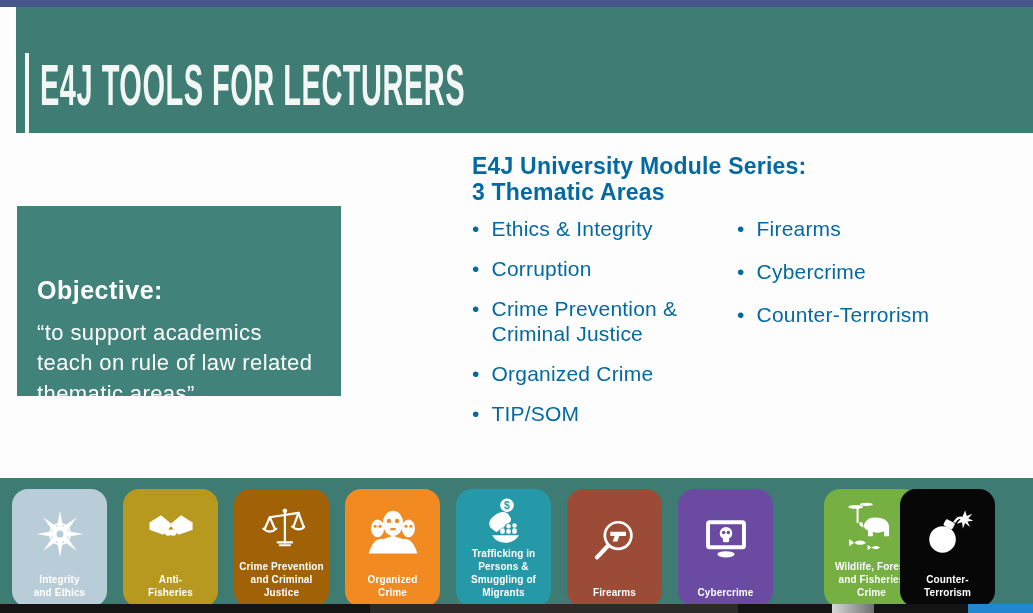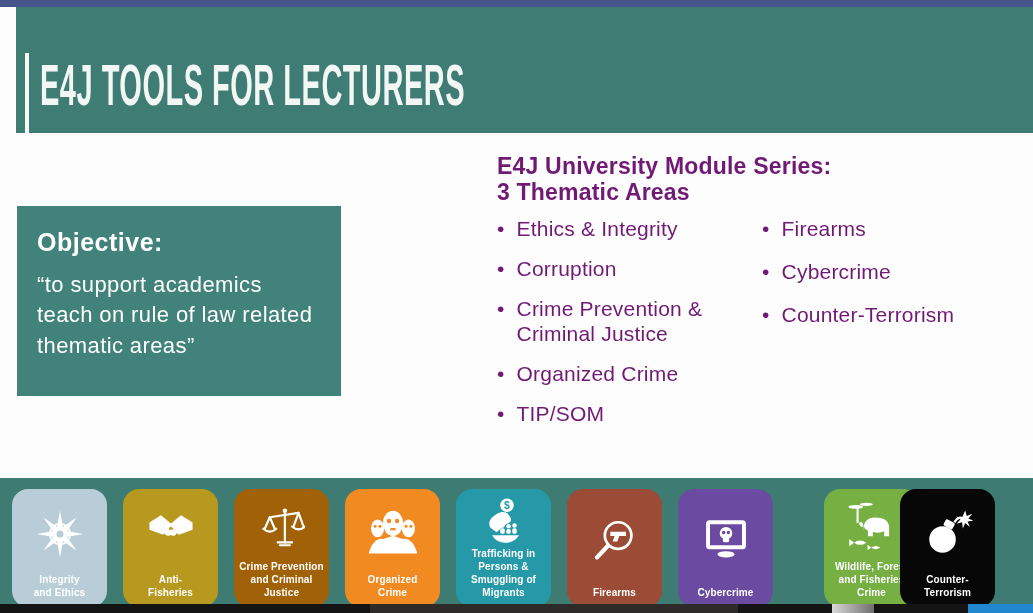--- a/index.html
+++ b/index.html
@@ -15,25 +15,25 @@
   .title{position:absolute;left:24px;top:44px;margin:0;color:#f2f6f5;font-size:58px;
          font-weight:bold;letter-spacing:1px;white-space:nowrap;
          transform:scaleX(.5);transform-origin:0 0;}
 
   
   .body{position:absolute;left:0;top:133px;width:1033px;height:345px;background:#fdfdfd;}
 
   
   .objective{position:absolute;left:17px;top:73px;width:324px;height:190px;box-sizing:border-box;
              padding:22px 20px;color:#fff;}
-  .obj-heading{font-size:25px;font-weight:bold;letter-spacing:.5px;margin-bottom:13px;}
+  .obj-heading{font-size:25px;font-weight:bold;letter-spacing:.5px;margin-bottom:13px;margin-top:48px;}
   .obj-quote{font-size:22px;line-height:1.38;letter-spacing:.4px;}
 
   
-  .modules{position:absolute;left:497px;top:22px;color:#701a75;}
+  .modules{position:absolute;left:472px;top:22px;color:#0369a1;}
   .mod-heading{font-size:23px;font-weight:bold;line-height:1.0;letter-spacing:.2px;}
   .mod-heading div{margin-bottom:3px;}
   .cols{display:flex;margin-top:12px;}
   ul.mod-list{list-style:none;margin:0;padding:0;font-size:21px;letter-spacing:.2px;}
   ul.mod-list li{display:flex;margin-bottom:15px;line-height:25px;}
   ul.mod-list li::before{content:"•";margin-right:12px;font-size:21px;}
   .col1{width:265px;}
   .col1 li span{display:inline-block;max-width:215px;}
   .col2 li{margin-bottom:18px !important;}
 

